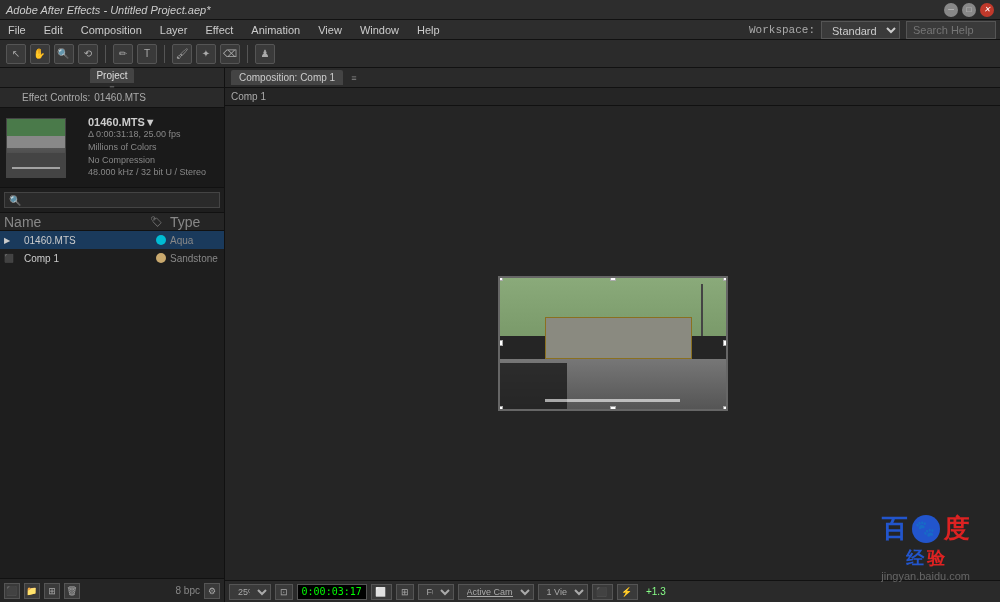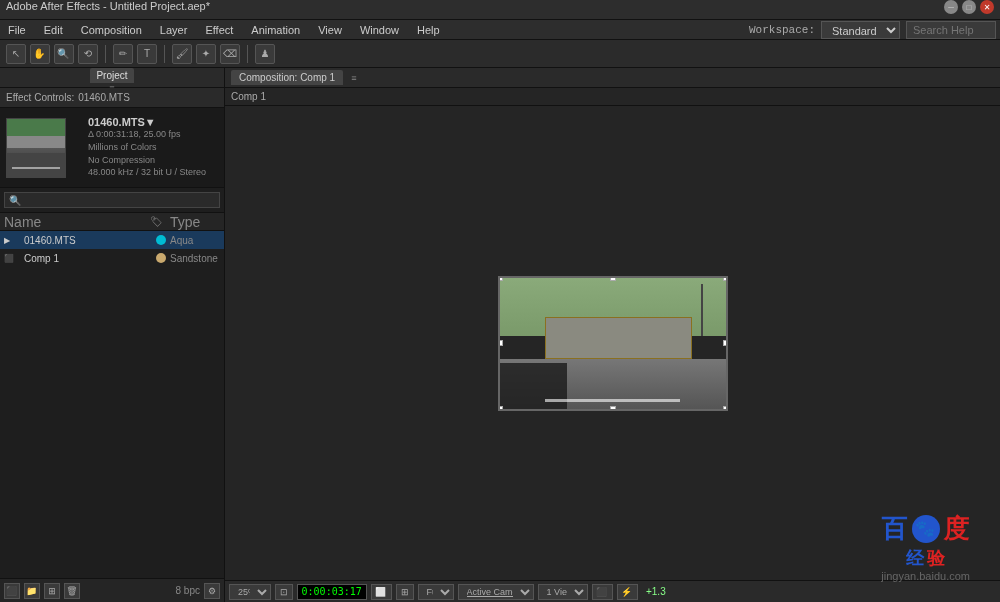--- a/index.html
+++ b/index.html
@@ -11,23 +11,25 @@
       font-size: 11px;
       color: #cccccc;
       overflow: hidden;
     }
 
     
     #title-bar {
       height: 20px;
       background: #2d2d2d;
       display: flex;
+      align-items: center;
       justify-content: space-between;
       padding: 0 6px;
       border-bottom: 1px solid #111;
+      font-style: italic;
     }
     #title-bar-controls { display: flex; gap: 4px; }
     .win-btn {
       width: 14px; height: 14px;
       border-radius: 50%;
       display: flex; align-items: center; justify-content: center;
       font-size: 8px; cursor: pointer;
     }
     .win-btn.min { background: #888; }
     .win-btn.max { background: #888; }
@@ -400,21 +402,21 @@
     }
     .wm-yan { font-size: 18px; font-weight: bold; color: #dd2222; }
     .wm-url { font-size: 11px; color: #666; }
 
     
     #effect-controls-header {
       height: 20px;
       background: #2a2a2a;
       display: flex;
       align-items: center;
-      padding: 0 6px;
+      padding: 0 22px;
       font-size: 10px;
       color: #aaa;
       border-bottom: 1px solid #111;
     }
 
     
     ::-webkit-scrollbar { width: 6px; height: 6px; }
     ::-webkit-scrollbar-track { background: #1a1a1a; }
     ::-webkit-scrollbar-thumb { background: #444; border-radius: 3px; }
   </style>

